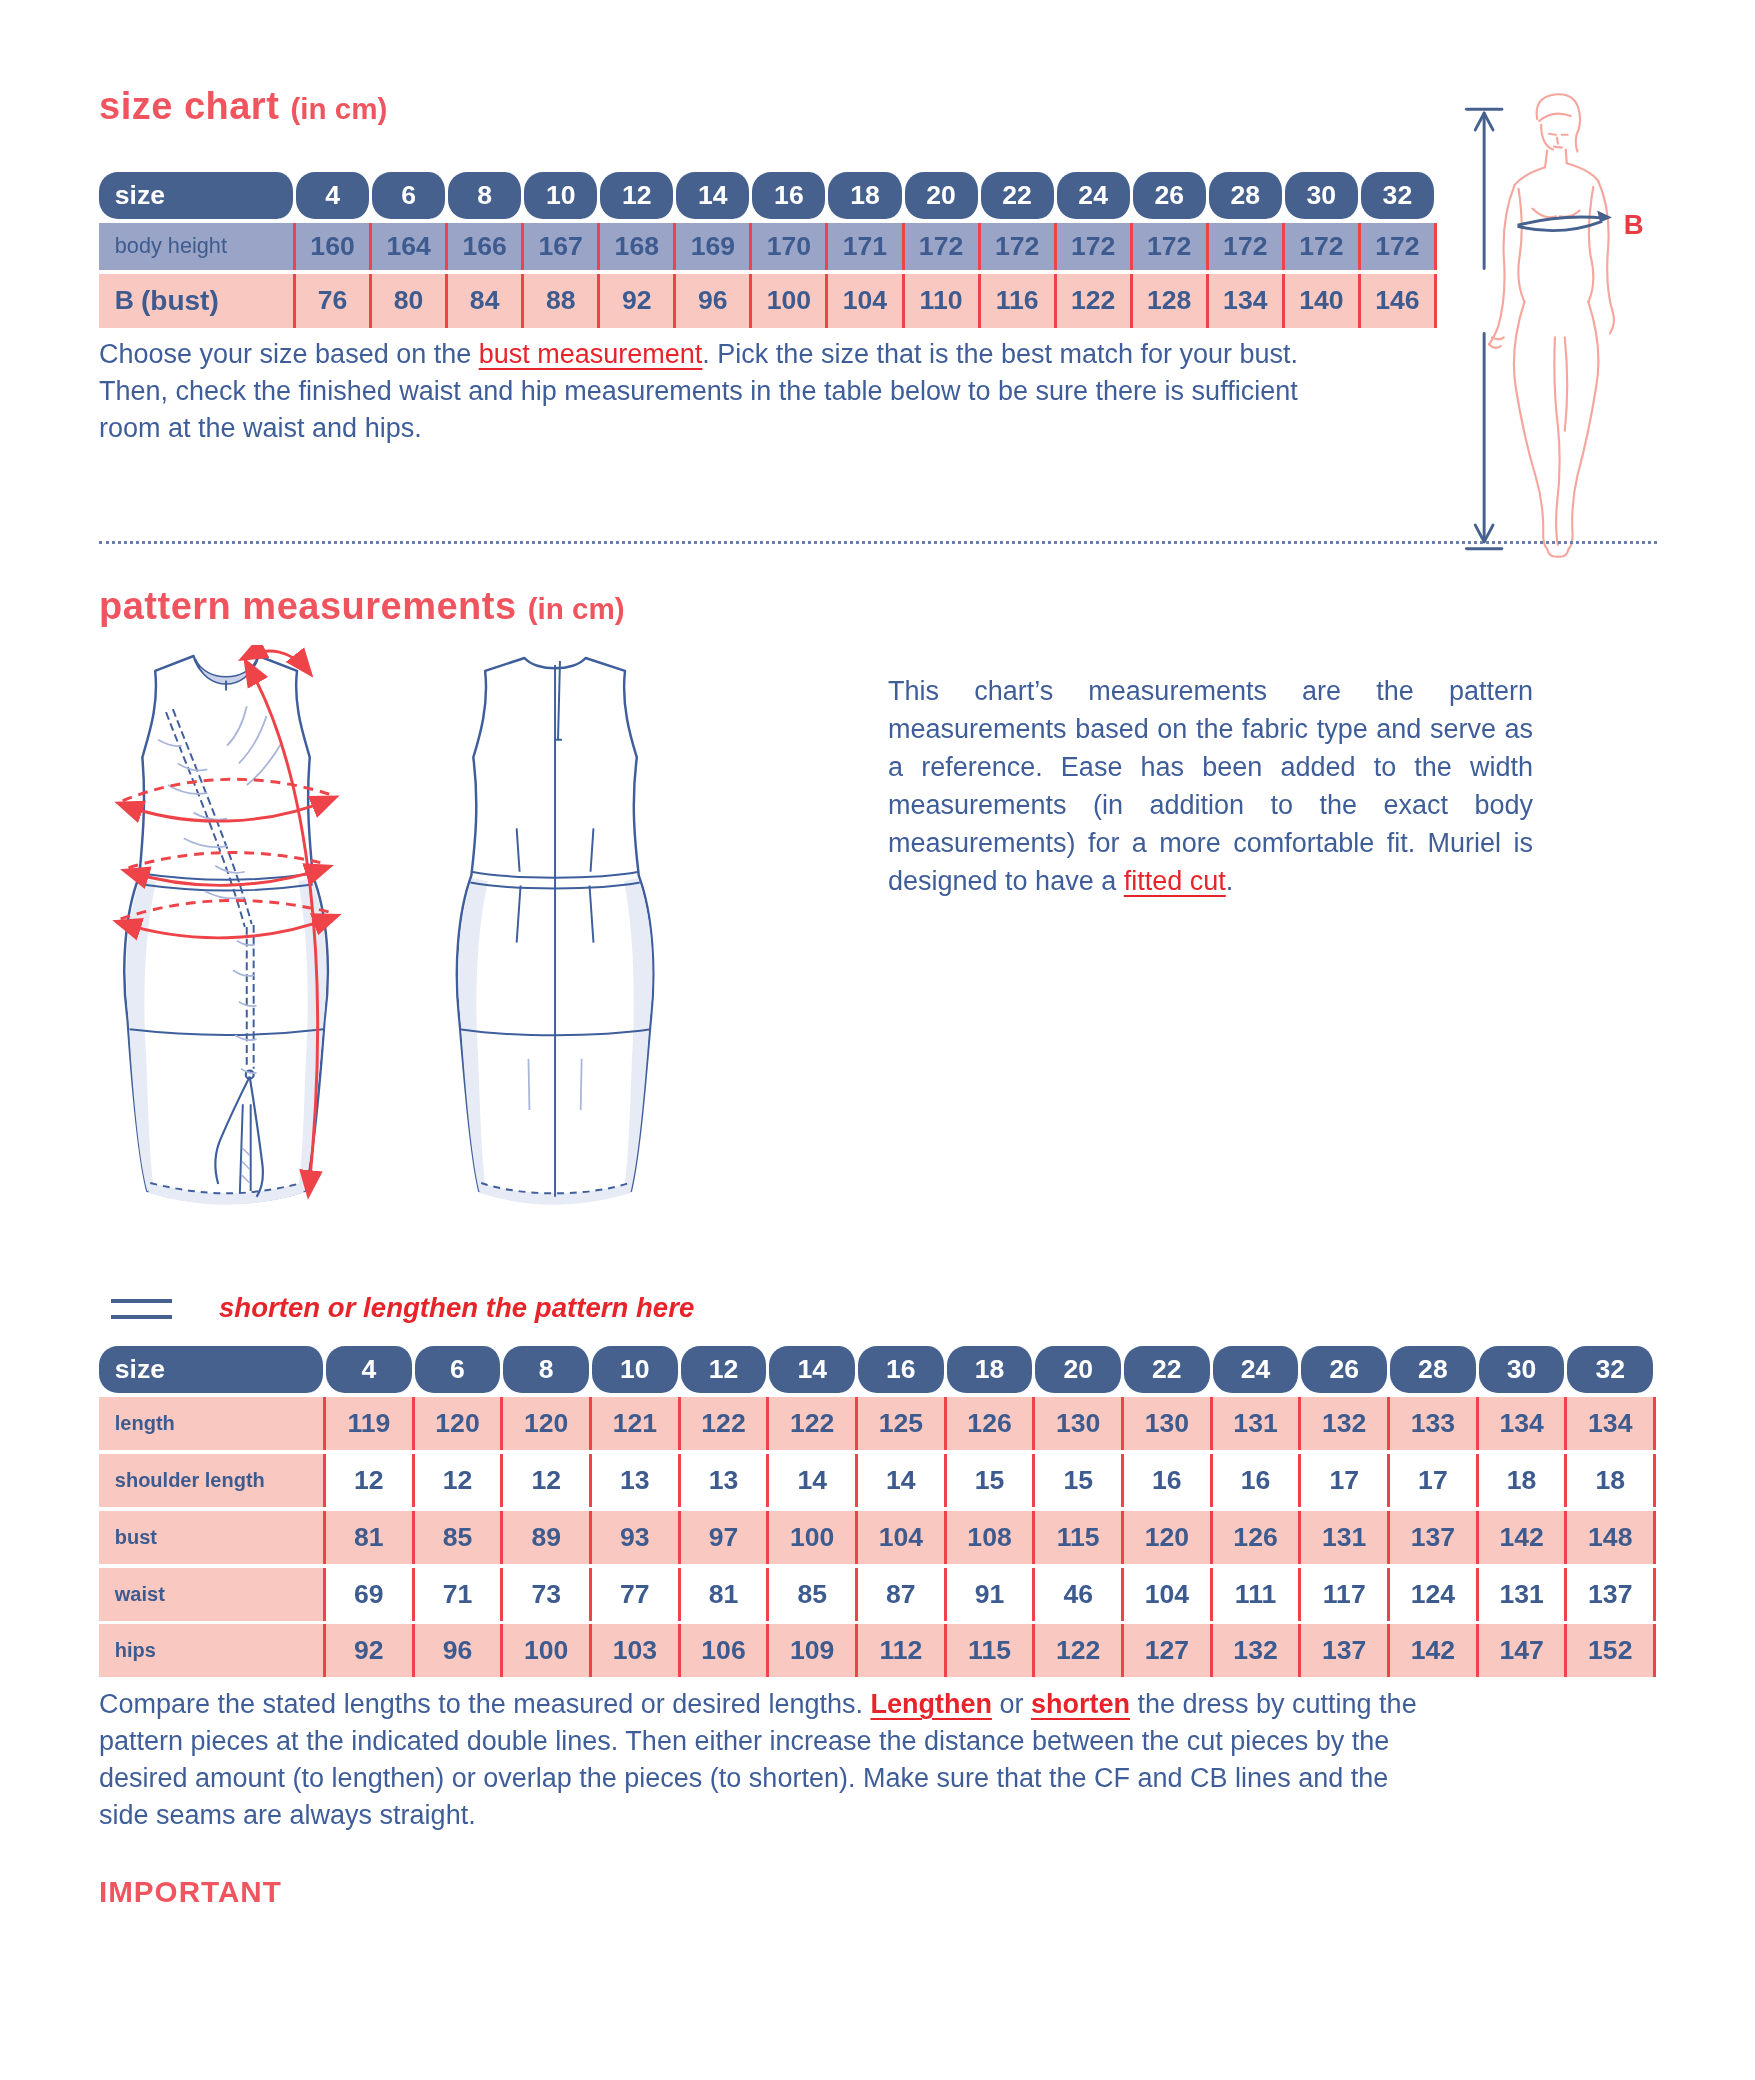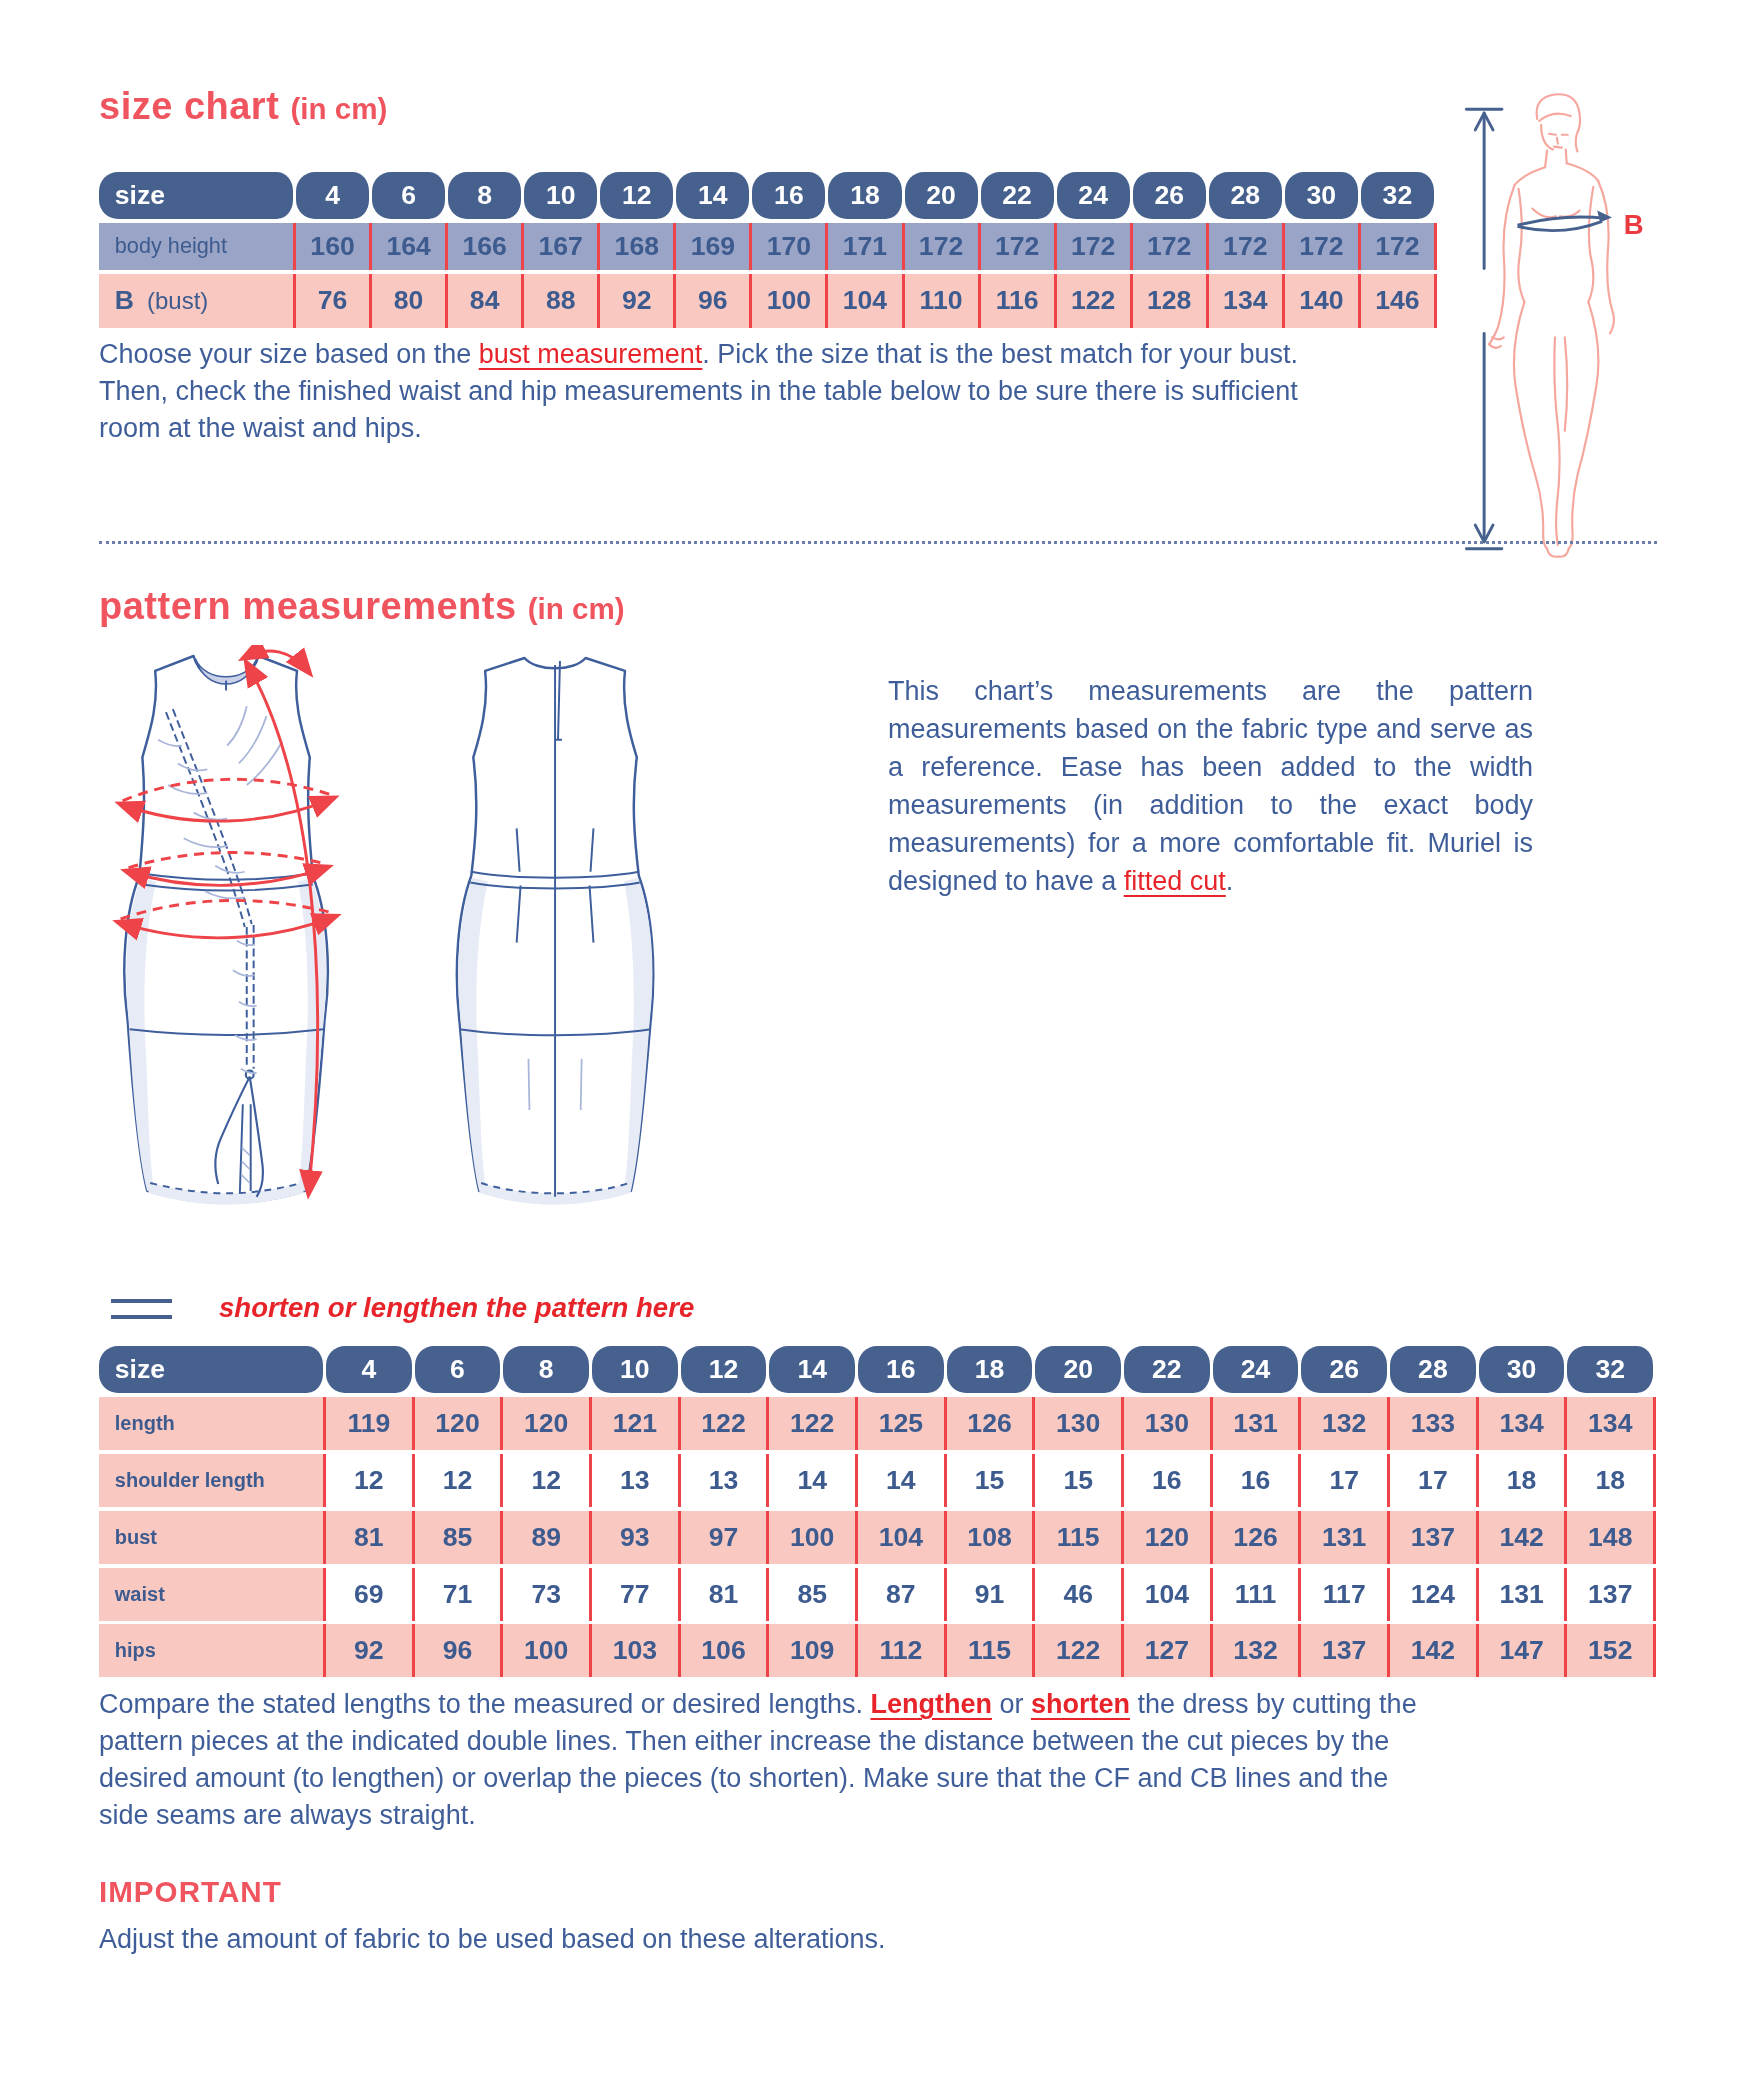--- a/index.html
+++ b/index.html
@@ -35,21 +35,21 @@
   .val-cell{flex:1;}
   .t-head .t-cell{background:var(--hdr);color:#fff;border-right:3.9px solid #fff;border-radius:19px;}
   .t-data .t-cell{border-right:3.9px solid var(--divider);}
   .tone-violet .t-cell{background:var(--violet);}
   .tone-pink .t-cell{background:var(--pink);}
   .tone-white .val-cell{background:#fff;}
   .tone-white .label-cell{background:var(--pink);}
   .lbl{font-size:20px;font-weight:bold;}
   .lbl-small{font-size:21.7px;font-weight:normal;}
   .lbl-strong{font-size:26.6px;font-weight:bold;}
-  .lbl-rest{font-size:24px;font-weight:normal;margin-left:13px;}
+  .lbl-rest{font-size:28px;font-weight:bold;margin-left:7px;}
 
   #table1{left:99px;top:172px;width:1338px;}
   #table1 .label-cell{width:197px;}
   #table1 .t-row{height:47px;}
   #table1 .tone-pink{height:54px;}
 
   #table2{left:99px;top:1346px;width:1557px;}
   #table2 .label-cell{width:227px;}
   #table2 .t-row{height:53px;}
   #table2 .t-head{height:47px;}
@@ -391,16 +391,15 @@
         <div class="t-cell val-cell">152</div>
       </div>
     </div>
 
   <div class="body-text" id="p3"><span>Compare the stated lengths to the measured or desired lengths. </span><span class="red-link bold">Lengthen</span><span> or </span><span class="red-link bold">shorten</span><span> the dress by cutting the
 pattern pieces at the indicated double lines. Then either increase the distance between the cut pieces by the
 desired amount (to lengthen) or overlap the pieces (to shorten). Make sure that the CF and CB lines and the
 side seams are always straight.</span></div>
 
   <div id="important">IMPORTANT</div>
-  <div class="body-text" id="p4">Adjust the amount of fabric to be used based on these alterations.</div>
 
 </div>
 
 
 </body></html>

